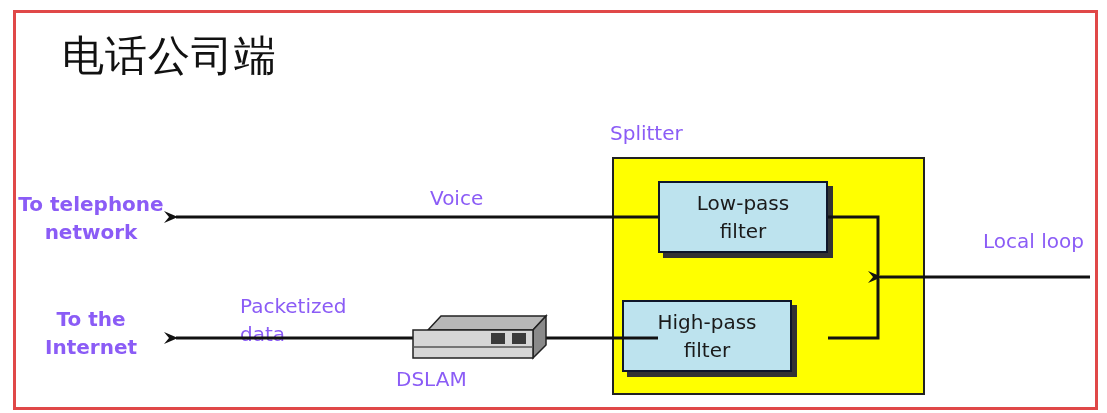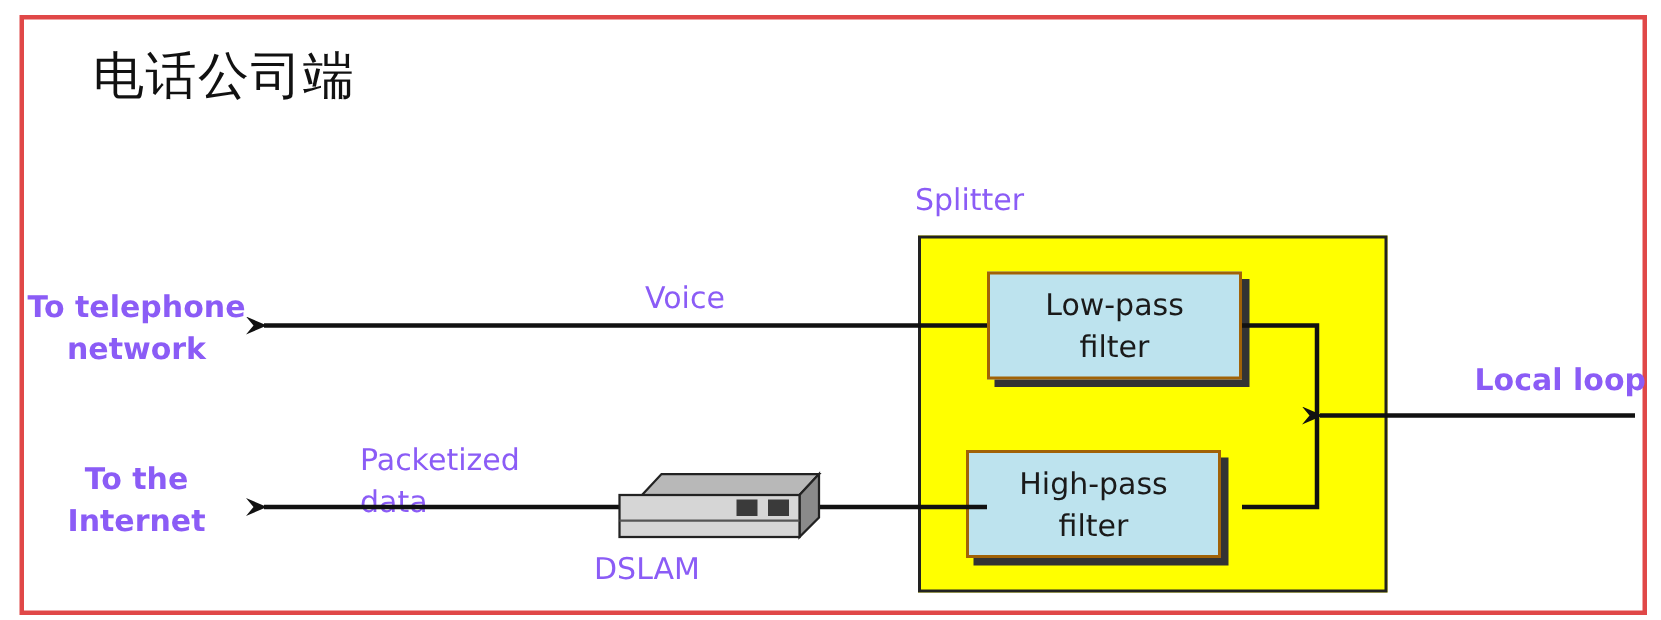--- a/index.html
+++ b/index.html
@@ -1,54 +1,54 @@
 <!DOCTYPE html>
 <html><head>
 <meta charset="utf-8">
 <style>
   html, body { margin: 0; padding: 0; background: #ffffff; }
   body { width: 1107px; height: 413px; position: relative; overflow: hidden;
          font-family: "DejaVu Sans", sans-serif; color: #1a1a1a; }
   .frame { position: absolute; left: 13px; top: 10px; width: 1079px; height: 394px;
            border: 3px solid #e04848; box-sizing: content-box; }
-  .title { position: absolute; left: 62px; top: 28px; font-size: 34px;
+  .title { position: absolute; left: 62px; top: 28px; font-size: 42px;
            font-family: "DejaVu Serif", serif; color: #111; letter-spacing: 1px; }
   .lbl { position: absolute; font-size: 20px; line-height: 28px; color: #8b5cf6; }
   .right { text-align: center; font-weight: bold; }
   .center { text-align: left; }
   .splitter { position: absolute; left: 612px; top: 157px; width: 313px; height: 238px;
               background: #ffff00; border: 2px solid #222; box-sizing: border-box; }
   .filter { position: absolute; width: 170px; height: 72px; background: #bde3ee;
-            border: 2px solid #a16207; box-sizing: border-box;
+            border: 2px solid #0f172a; box-sizing: border-box;
             box-shadow: 5px 5px 0 #333; display: flex; align-items: center;
             justify-content: center; text-align: center; font-size: 20px; line-height: 28px; }
   svg.wires { position: absolute; left: 0; top: 0; }
 </style>
 </head>
 <body>
 
 <div class="frame"></div>
 
 <div class="title">电话公司端</div>
 
 <div class="lbl right" style="left:18px; top:190px; width:146px; white-space:pre-line;">To telephone
 network</div>
 <div class="lbl right" style="left:18px; top:305px; width:146px; white-space:pre-line;">To the
 Internet</div>
 <div class="lbl center" style="left:430px; top:184px; width:110px;">Voice</div>
 <div class="lbl center" style="left:240px; top:276px; width:140px; white-space:pre-line;margin-top:16px;">Packetized
 data</div>
 <div class="lbl" style="left:610px; top:119px;">Splitter</div>
-<div class="lbl" style="left:983px; top:239px;font-weight:bold;">Local loop</div>
+<div class="lbl" style="left:983px; top:227px;">Local loop</div>
 <div class="lbl center" style="left:396px; top:365px; width:110px;">DSLAM</div>
 
 <div class="splitter"></div>
 <div class="filter" style="left:658px; top:181px; white-space:pre-line;">Low-pass
 filter</div>
-<div class="filter" style="left:644px; top:300px; white-space:pre-line;">High-pass
+<div class="filter" style="left:622px; top:300px; white-space:pre-line;">High-pass
 filter</div>
 
 <svg class="wires" width="1107" height="413">
   <defs>
     <marker id="arr" markerWidth="14" markerHeight="12" refX="2" refY="6" orient="auto" markerUnits="userSpaceOnUse">
       <path d="M14,0 L0,6 L14,12 L9,6 Z" fill="#111"></path>
     </marker>
   </defs>
 
   <line x1="658" y1="217" x2="176" y2="217" stroke="#111" stroke-width="3" marker-end="url(#arr)"></line>

